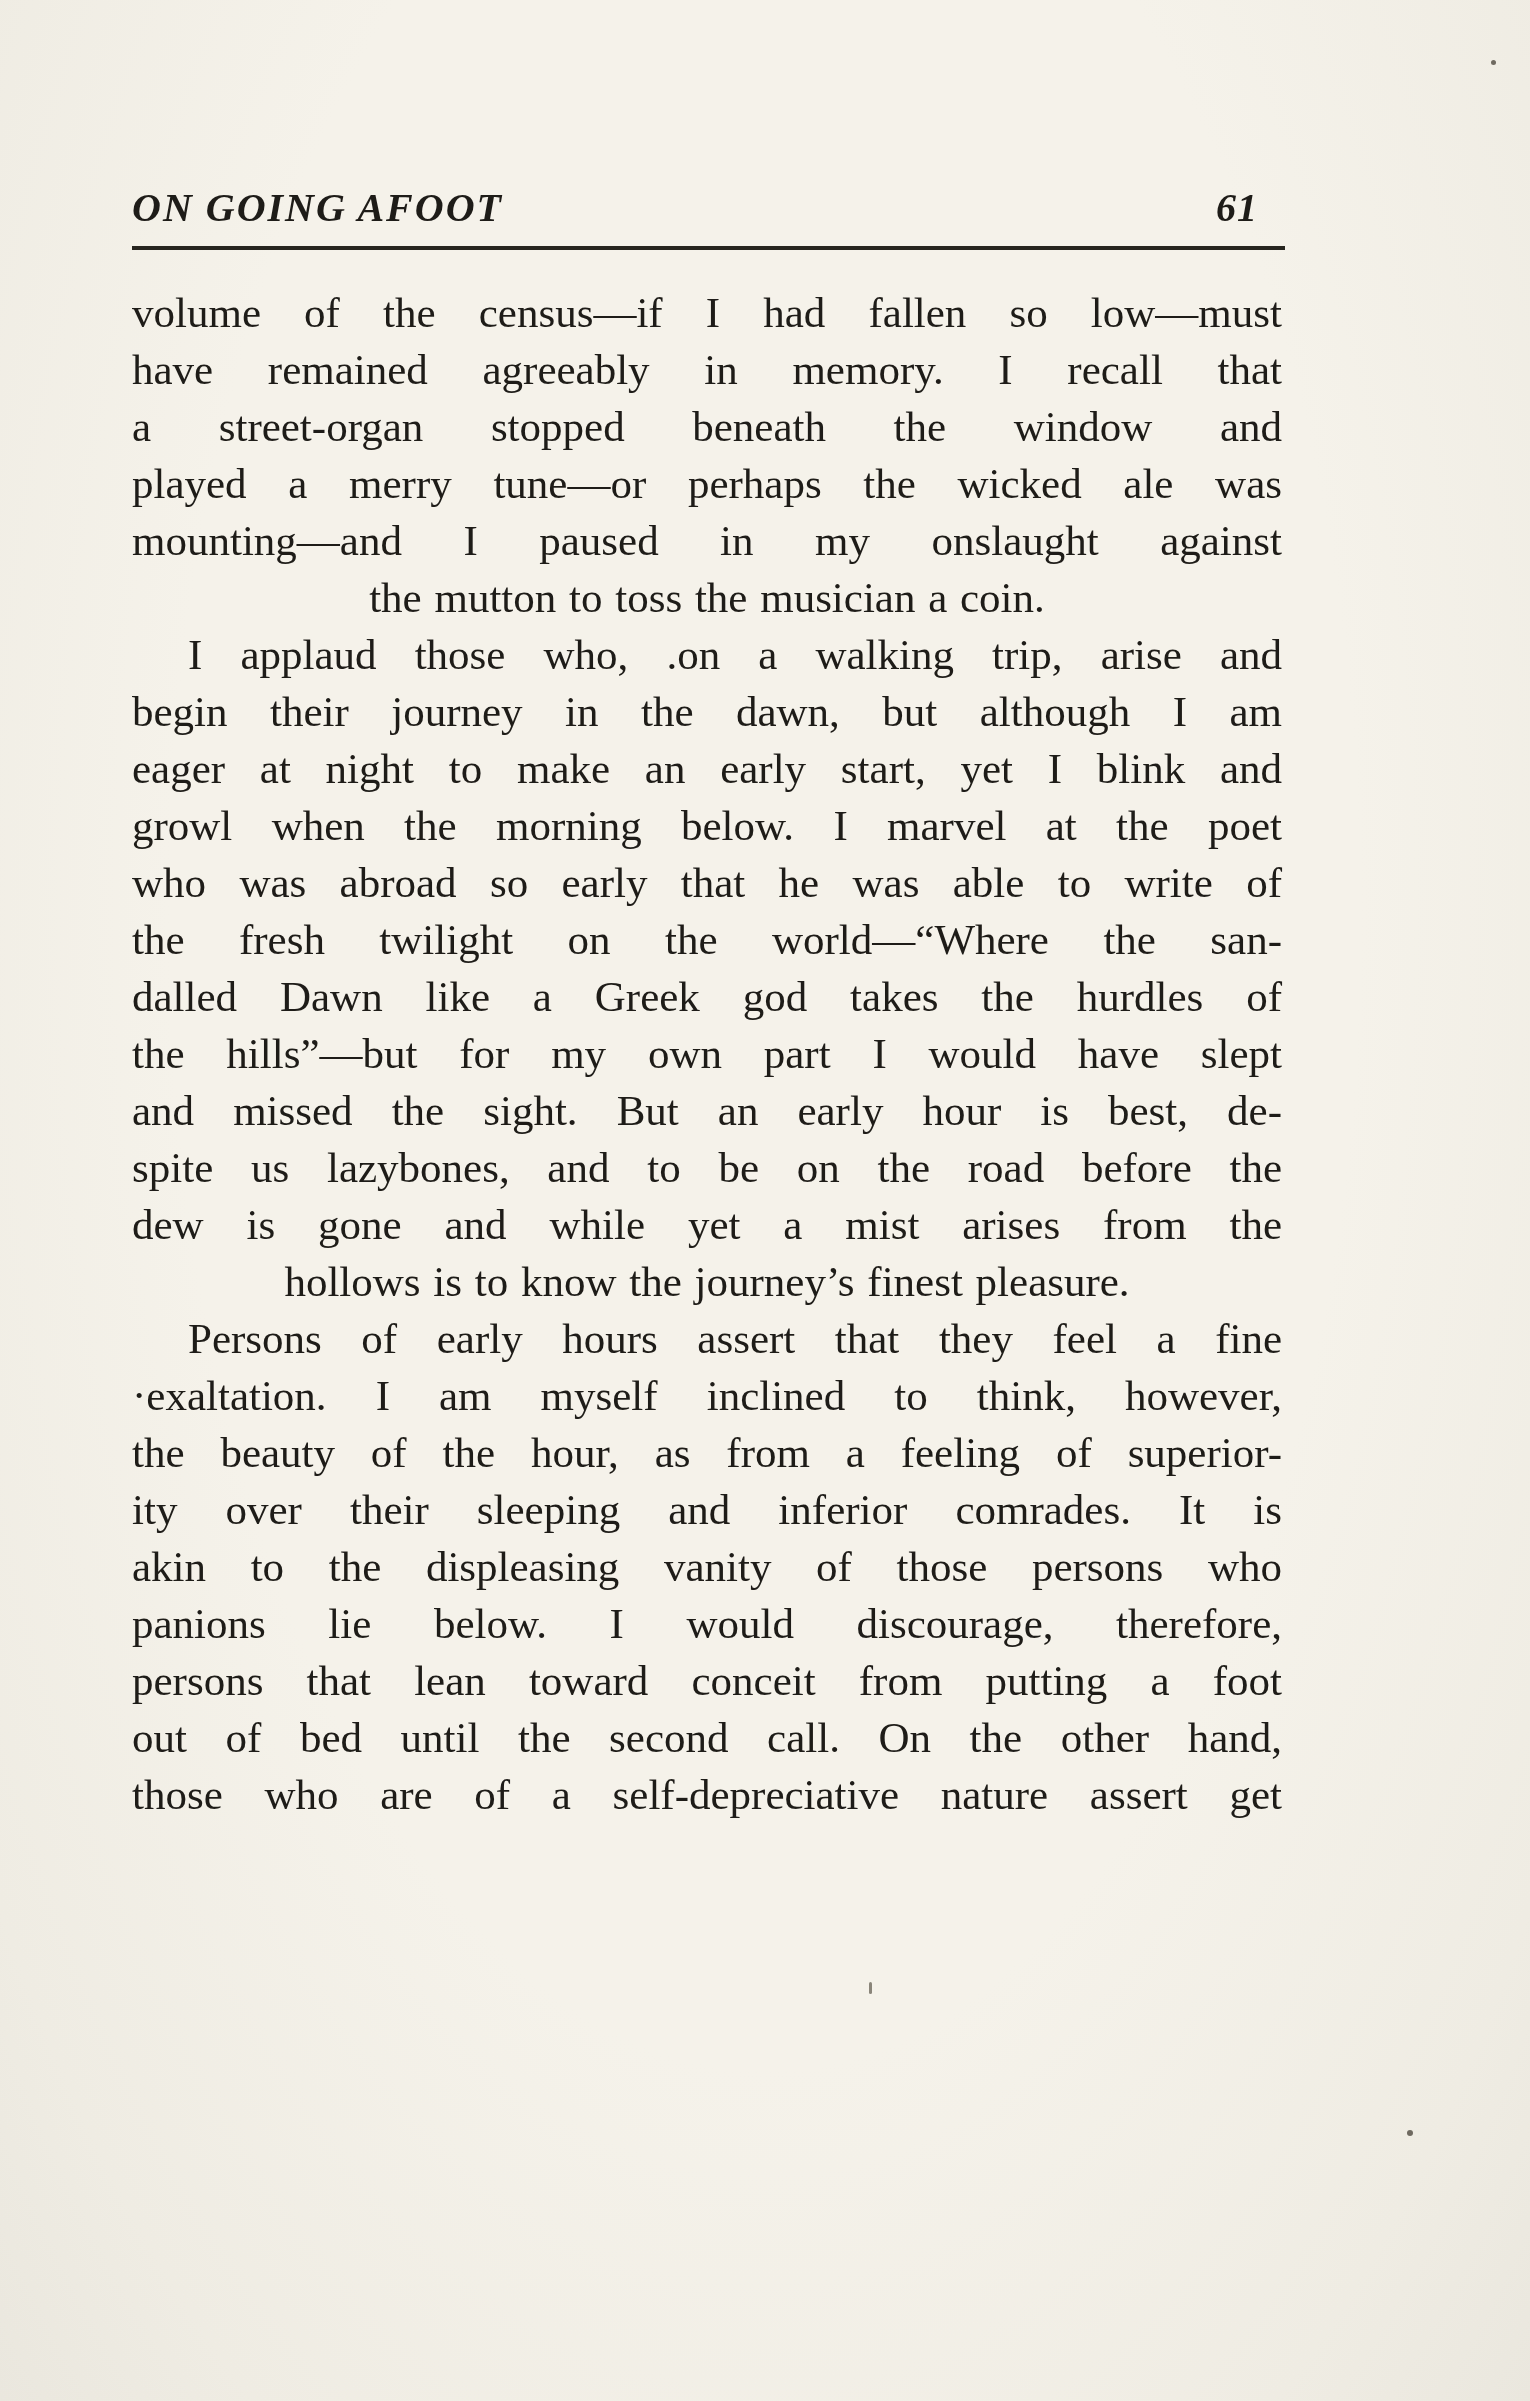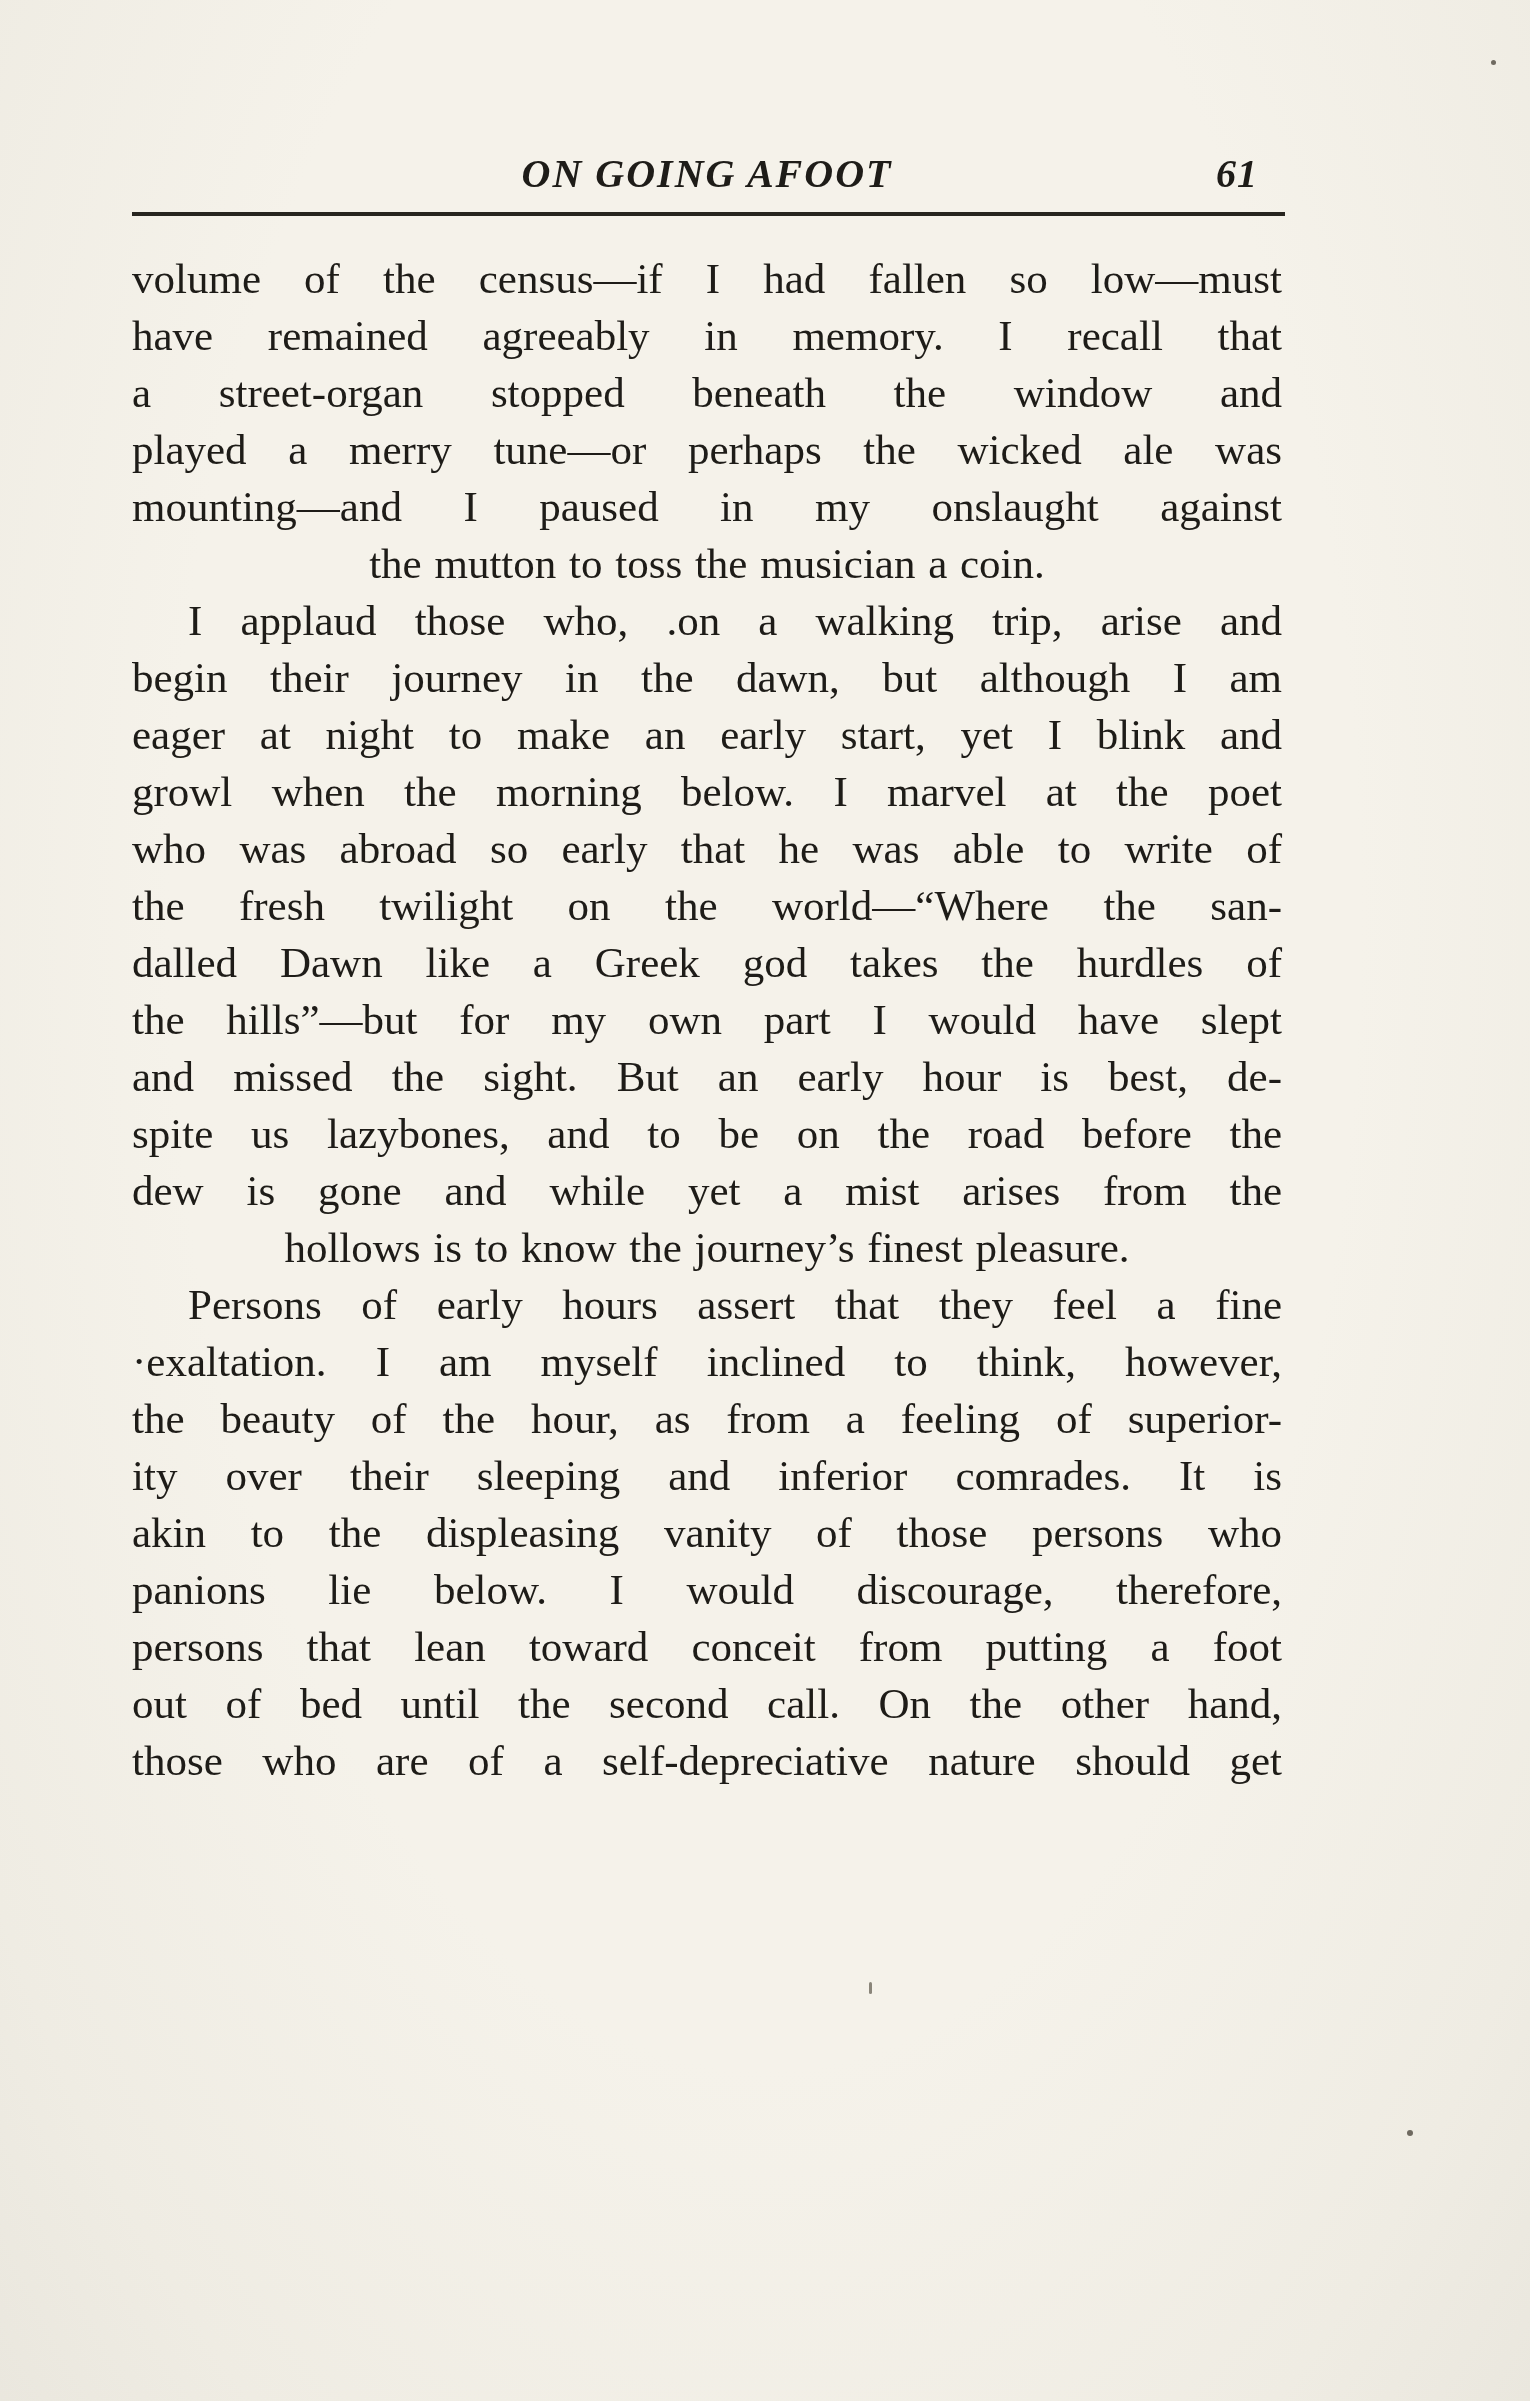--- a/index.html
+++ b/index.html
@@ -26,22 +26,22 @@
   .page-header {
     position: relative;
     height: 52px;
     font-style: italic;
     font-weight: bold;
     font-size: 40px;
     line-height: 52px;
   }
   .running-title {
     display: block;
-    text-align: center;
     letter-spacing: 2px;
+    margin-top: 34px;
   }
   .page-number {
     position: absolute;
     right: 24px;
     top: 0;
     letter-spacing: 1px;
   }
   .header-rule {
     margin-top: 12px;
     height: 4px;
@@ -104,19 +104,19 @@
         <div class="line just">dew is gone and while yet a mist arises from the</div>
         <div class="line">hollows is to know the journey’s finest pleasure.</div>
         <div class="line just indent">Persons of early hours assert that they feel a fine</div>
         <div class="line just">·exaltation. I am myself inclined to think, however,</div>
         <div class="line just">the beauty of the hour, as from a feeling of superior-</div>
         <div class="line just">ity over their sleeping and inferior comrades. It is</div>
         <div class="line just">akin to the displeasing vanity of those persons who</div>
         <div class="line just">panions lie below. I would discourage, therefore,</div>
         <div class="line just">persons that lean toward conceit from putting a foot</div>
         <div class="line just">out of bed until the second call. On the other hand,</div>
-        <div class="line just">those who are of a self-depreciative nature should get</div>
+        <div class="line just">those who are of a self-depreciative nature assert get</div>
       </div>
   </div>
   <div class="speck speck-1"></div>
   <div class="speck speck-2"></div>
   <div class="speck speck-3"></div>
 </div>
 
 </body></html>

